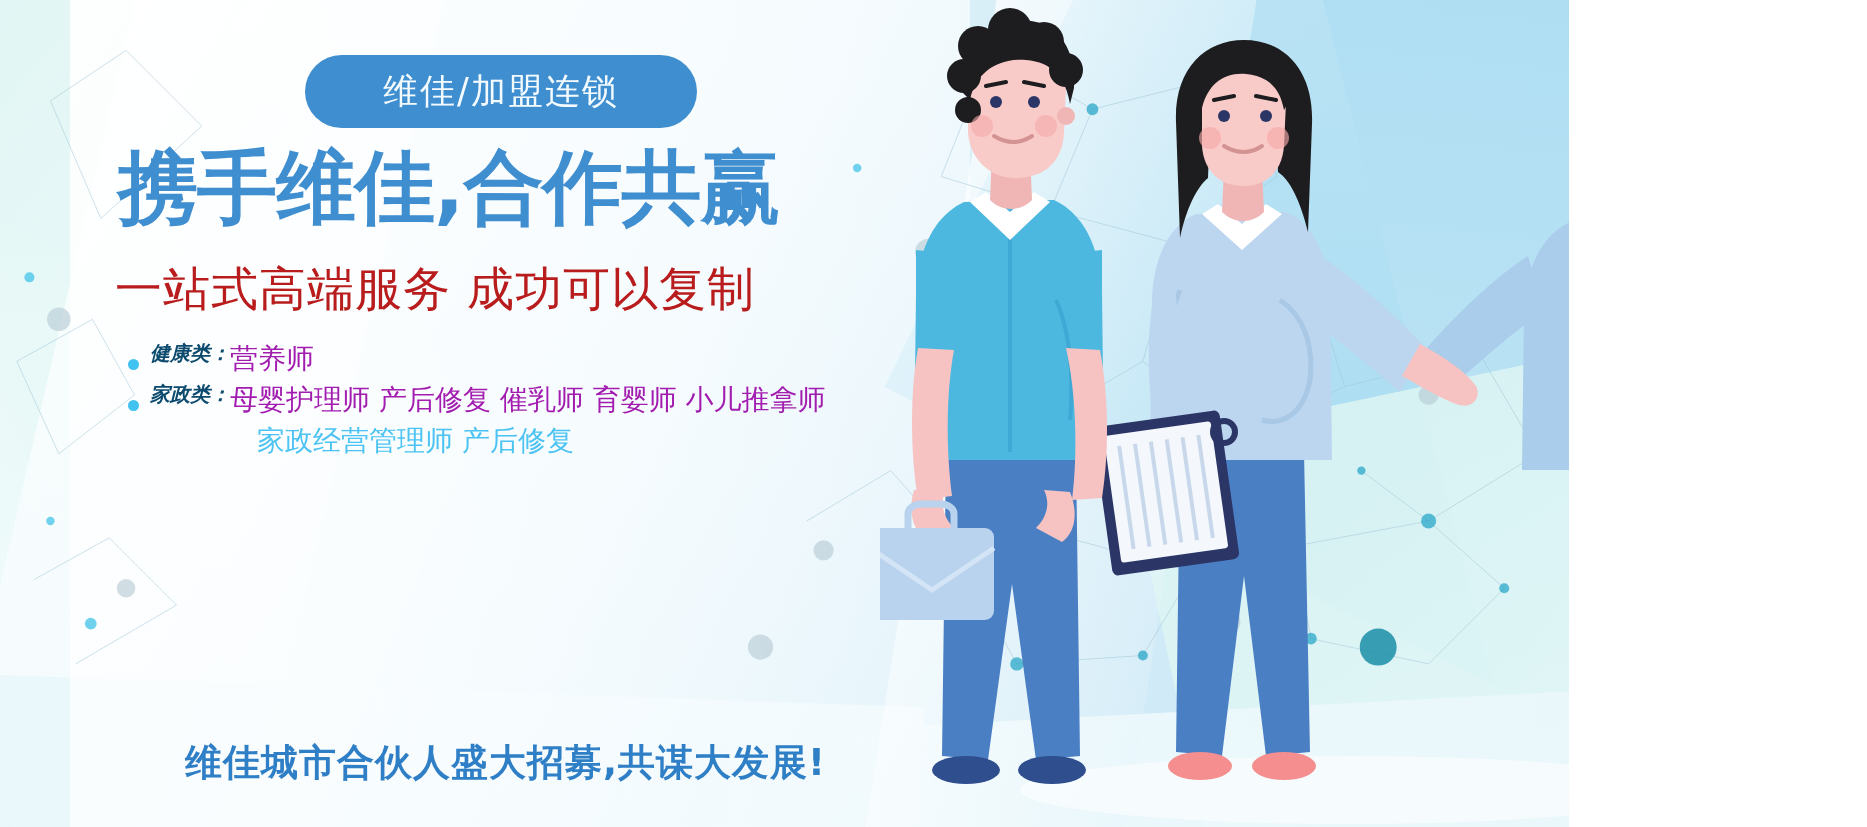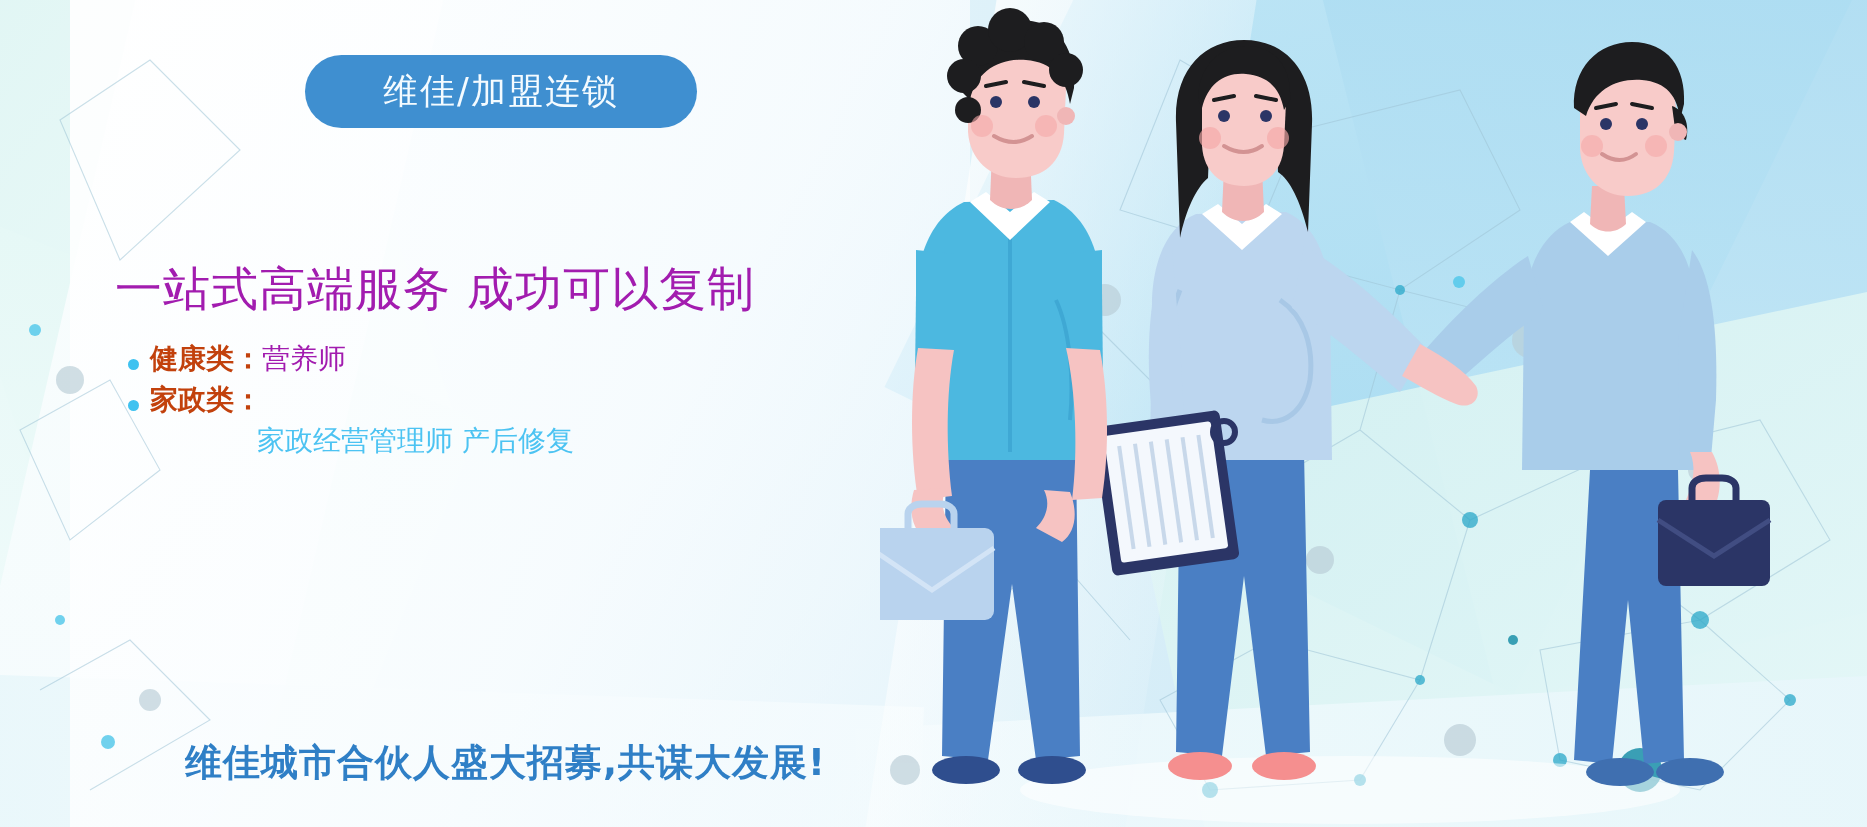--- a/index.html
+++ b/index.html
@@ -2,21 +2,21 @@
 <html><head>
 <meta charset="utf-8">
 <style>
   * { margin:0; padding:0; box-sizing:border-box; }
   html,body { background:#ffffff; }
   body {
     font-family:"DejaVu Sans","Liberation Sans",sans-serif;
   }
   #banner {
     position:relative;
-    width:1867px;
+    width:1569px;
     height:827px;
     overflow:hidden;
     background:#eef7fb;
   }
 
   
   .bg-base {
     position:absolute; inset:0;
     background:linear-gradient(100deg,#f2fbfd 0%,#e9f6fb 30%,#d9eff8 58%,#cfe9f7 78%,#cfeaf6 100%);
   }
@@ -109,21 +109,21 @@
     color:#3f8ed0;
     letter-spacing:-1px;
     line-height:1;
     white-space:nowrap;
   }
 
   .subhead {
     position:absolute;
     left:115px; top:258px;
     font-size:47px;
-    color:#a21caf;
+    color:#b91c1c;
     letter-spacing:1px;
     white-space:nowrap;
   }
 
   .cats {
     position:absolute;
     left:128px; top:342px;
     width:840px;
   }
   .cat-row {
@@ -134,25 +134,26 @@
   }
   .dot {
     width:11px; height:11px;
     border-radius:50%;
     background:#3fc2f0;
     margin-top:17px;
     margin-right:11px;
     flex:0 0 auto;
   }
   .cat-label {
-    font-size:28px;
+    font-size:20px;
     font-weight:bold;
-    color:#c2410c;
+    color:#0c4a6e;
     white-space:nowrap;
     flex:0 0 auto;
+    font-style:italic;
   }
   .cat-val {
     font-size:28px;
     color:#a21caf;
     white-space:nowrap;
   }
   .cat-sub {
     margin-left:129px;
     font-size:28px;
     color:#4cc3f2;
@@ -409,35 +410,37 @@
       </g>
     </g>
   </svg>
 
   <div class="content">
 
     <div class="badge">
       <span>维佳/加盟连锁</span>
     </div>
 
+    <div class="headline">携手维佳,合作共赢</div>
 
     <div class="subhead">一站式高端服务 成功可以复制</div>
 
     <div class="cats">
 
       <div class="cat-row">
         <span class="dot"></span>
         <span class="cat-label">健康类：</span>
         <span class="cat-val">营养师</span>
       </div>
 
 
       <div class="cat-row">
         <span class="dot"></span>
         <span class="cat-label">家政类：</span>
+        <span class="cat-val">母婴护理师 产后修复 催乳师 育婴师 小儿推拿师</span>
       </div>
       <div class="cat-sub">家政经营管理师 产后修复</div>
 
     </div>
 
 
     <div class="cta">维佳城市合伙人盛大招募,共谋大发展!</div>
   </div>
 </div>
 

